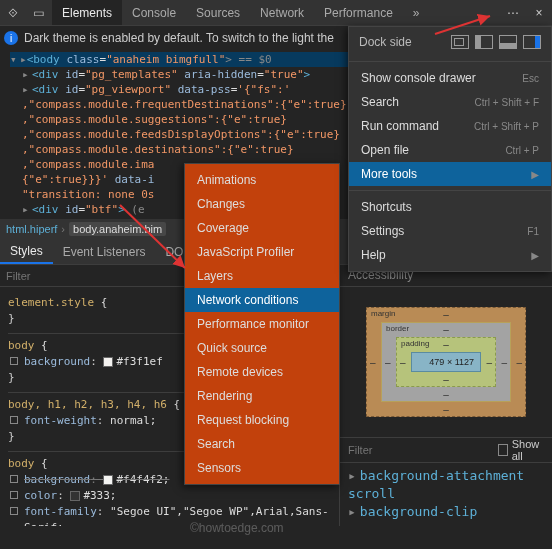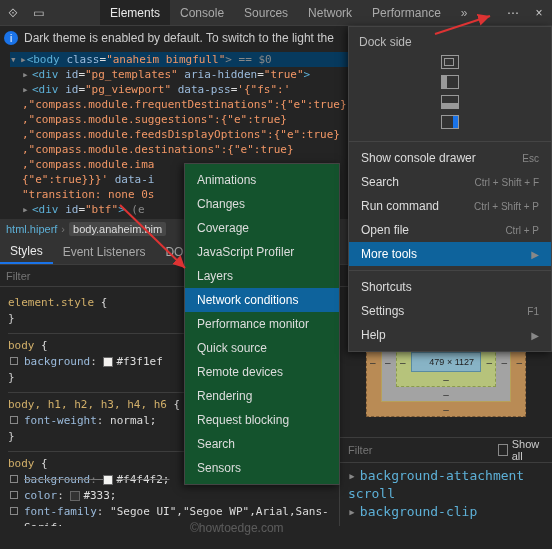--- a/index.html
+++ b/index.html
@@ -11,21 +11,21 @@
     font-size: 12px;
     overflow: hidden;
     position: relative;
   }
   .row { display: flex; align-items: center; }
   .icon-btn { width: 26px; height: 26px; display: flex; align-items: center; justify-content: center; cursor: pointer; color: #ccc; }
   
   .topbar { height: 26px; background: #333; border-bottom: 1px solid #3d3d3d; }
   .tabs { display: flex; height: 100%; }
   .tab { padding: 0 10px; display: flex; align-items: center; color: #aaa; cursor: pointer; font-size: 12px; }
-  .tab.active { background: #242424; color: #eaeaea; margin-left: 48px; }
+  .tab.active { background: #242424; color: #eaeaea; }
   .spacer { flex: 1; }
   
   .infobar { height: 24px; background: #242424; display: flex; align-items: center; padding-left: 4px; color: #ccc; overflow: hidden; white-space: nowrap; }
   .info-icon { width: 14px; height: 14px; border-radius: 50%; background: #1a73e8; color: #fff; font-size: 10px; display: flex; align-items: center; justify-content: center; margin-right: 6px; }
   
   .domtree { padding: 2px 6px 2px 10px; font-family: Menlo, Consolas, monospace; font-size: 11px; line-height: 15px; white-space: pre; overflow: hidden; color: #ddd; }
   .line { height: 15px; }
   .line.sel { background: #073a5e; }
   .tri { color: #888; display: inline-block; width: 10px; }
   .tag { color: #5db0d7; }
@@ -70,33 +70,33 @@
   .bm .dash { position: absolute; color: #333; font-size: 10px; }
   .filt2 { height: 26px; display: flex; align-items: center; padding: 0 8px; border-top: 1px solid #3d3d3d; border-bottom: 1px solid #3d3d3d; gap: 8px; }
   .filt2 input { background: transparent; border: none; color: #aaa; flex: 1; font-size: 11px; outline: none; }
   .showall { display: flex; align-items: center; gap: 4px; color: #ccc; font-size: 11px; }
   .showall .cb2 { width: 12px; height: 12px; border: 1px solid #888; }
   .computed { padding: 4px 8px; font-family: Menlo, Consolas, monospace; font-size: 13px; line-height: 18px; }
   .computed .itm { color: #5db0d7; cursor: pointer; }
   .computed .tri2 { color: #888; margin-right: 4px; }
   
   .mainmenu { position: absolute; top: 26px; right: 0; width: 204px; background: #333; border: 1px solid #444; box-shadow: -2px 2px 8px rgba(0,0,0,.6); z-index: 30; padding-bottom: 4px; }
-  .docks { display: flex; align-items: center; padding: 8px 10px; gap: 6px; flex-direction: column; }
+  .docks { display: flex; align-items: center; padding: 8px 10px; gap: 6px; }
   .docklabel { color: #bbb; margin-right: auto; }
   .dockicon { width: 18px; height: 14px; border: 1px solid #999; position: relative; cursor: pointer; }
   .dockicon.undock::before { content:""; position:absolute; left:2px; top:2px; width:8px; height:6px; border:1px solid #999; }
   .dockicon.left::before  { content:""; position:absolute; left:0; top:0; width:5px; height:100%; background:#999; }
   .dockicon.bottom::before{ content:""; position:absolute; left:0; bottom:0; width:100%; height:5px; background:#999; }
   .dockicon.right::before { content:""; position:absolute; right:0; top:0; width:5px; height:100%; background:#1a73e8; }
   .menuitem { display: flex; align-items: center; justify-content: space-between; padding: 5px 12px; color: #ddd; cursor: pointer; font-size: 12px; }
   .menuitem .sc { color: #888; font-size: 10px; }
   .menuitem.highlight { background: #0e639c; color: #fff; }
   .menusep { height: 1px; background: #444; margin: 4px 0; }
   .tri3 { font-size: 10px; color: #888; }
-  .submenu { position: absolute; top: 163px; left: 184px; width: 156px; background: #14532d; border: 1px solid #444; box-shadow: -2px 2px 8px rgba(0,0,0,.6); z-index: 25; padding: 4px 0; }
+  .submenu { position: absolute; top: 163px; left: 184px; width: 156px; background: #c2410c; border: 1px solid #444; box-shadow: -2px 2px 8px rgba(0,0,0,.6); z-index: 25; padding: 4px 0; }
   .submenu .menuitem.highlight { background: #0e639c; }
   
   .wm { position: absolute; bottom: 14px; left: 190px; color: rgba(255,255,255,0.25); font-size: 12px; z-index: 50; pointer-events:none;}
   
   .arrow { position: absolute; z-index: 40; pointer-events: none; }
 </style>
 </head>
 <body>
 
 <div class="topbar row">

